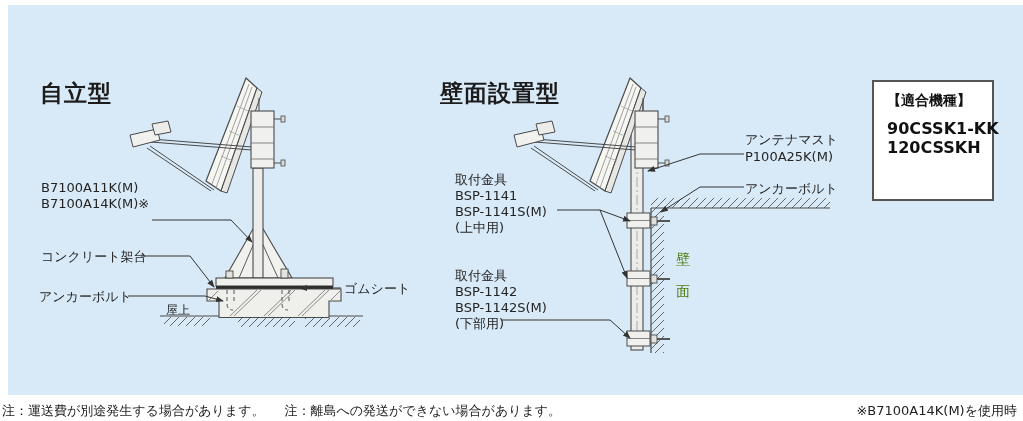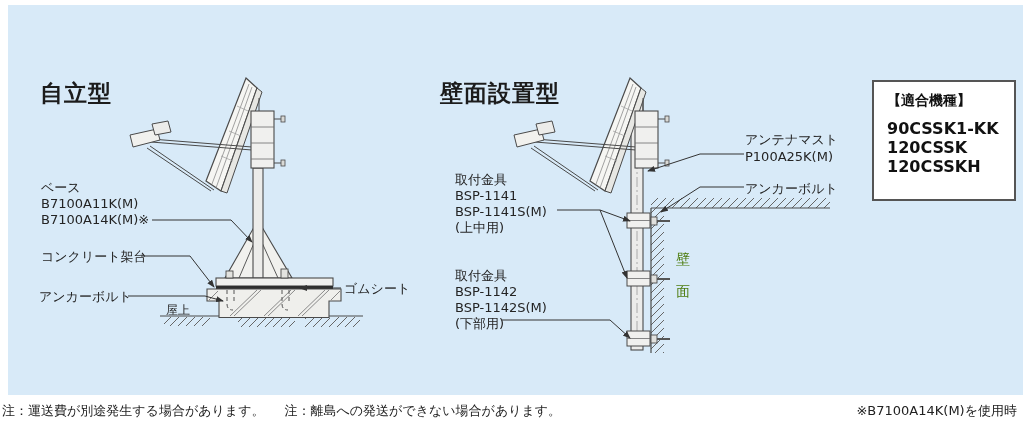--- a/index.html
+++ b/index.html
@@ -8,21 +8,21 @@
     font-family:"DejaVu Sans","Liberation Sans",sans-serif;overflow:hidden;
     color:#242424;
   }
   .panel{position:absolute;left:8px;top:5px;width:1015px;height:390px;background:#d8eaf8;}
   svg.art{position:absolute;left:0;top:0;}
   .title{position:absolute;font-size:23px;font-weight:bold;color:#1c1c1c;letter-spacing:1px;white-space:nowrap;}
   .lbl{position:absolute;font-size:13px;line-height:16px;color:#242424;white-space:nowrap;}
   .lbl-small{position:absolute;font-size:12px;color:#242424;white-space:nowrap;font-family:Liberation Serif, serif;}
   .wall-label{position:absolute;left:676px;top:243px;width:18px;font-size:14px;line-height:32px;color:#4d7c0f;word-break:break-all;}
   .models-box{
-    position:absolute;left:872px;top:80px;width:144px;height:121px;box-sizing:border-box;
+    position:absolute;left:872px;top:80px;width:122px;height:121px;box-sizing:border-box;
     background:#ffffff;border:2px solid #555555;padding:10px 11px 6px 13px;
   }
   .models-box .box-title{font-size:14px;font-weight:bold;color:#111111;margin:0 0 9px 0;white-space:nowrap;}
   .models-box .model-item{font-size:16px;font-weight:bold;color:#111111;line-height:19px;white-space:nowrap;}
   .notes-row{position:absolute;left:2px;top:402px;display:flex;gap:20px;font-size:13px;color:#222222;white-space:nowrap;}
   .note-right{position:absolute;right:6px;top:402px;font-size:13px;color:#222222;white-space:nowrap;}
 </style>
 </head>
 <body>
 
@@ -159,21 +159,20 @@
       <path d="M502,320 H610 L630,338" marker-end="url(#arr)"></path>
       <path d="M744,154 H700 L648,171" marker-end="url(#arr)"></path>
       <path d="M744,187 H700 L661,212" marker-end="url(#arr)"></path>
     </g>
   </svg>
 
   <div class="title" style="left:40px;top:78px">自立型</div>
   <div class="title" style="left:440px;top:78px">壁面設置型</div>
 
   <div class="lbl" style="left:41px;top:180px">
-    <div>ベース</div>
     <div>B7100A11K(M)</div>
     <div>B7100A14K(M)※</div>
   </div>
   <div class="lbl" style="left:41px;top:249px">コンクリート架台</div>
   <div class="lbl" style="left:39px;top:289px">アンカーボルト</div>
   <div class="lbl-small" style="left:166px;top:302px">屋上</div>
   <div class="lbl" style="left:344px;top:281px">ゴムシート</div>
 
   <div class="lbl" style="left:455px;top:172px">
     <div>取付金具</div>
@@ -191,21 +190,20 @@
     <div>アンテナマスト</div>
     <div>P100A25K(M)</div>
   </div>
   <div class="lbl" style="left:745px;top:181px">アンカーボルト</div>
   <div class="wall-label">壁面</div>
 
   <div class="models-box">
     <div class="box-title">【適合機種】</div>
     <div>
       <div class="model-item">90CSSK1-KK</div>
-      <div class="model-item">120CSSK</div>
       <div class="model-item">120CSSKH</div>
     </div>
   </div>
 
   <div class="notes-row">
     <span>注：運送費が別途発生する場合があります。</span>
     <span>注：離島への発送ができない場合があります。</span>
   </div>
   <div class="note-right">※B7100A14K(M)を使用時</div>
 

